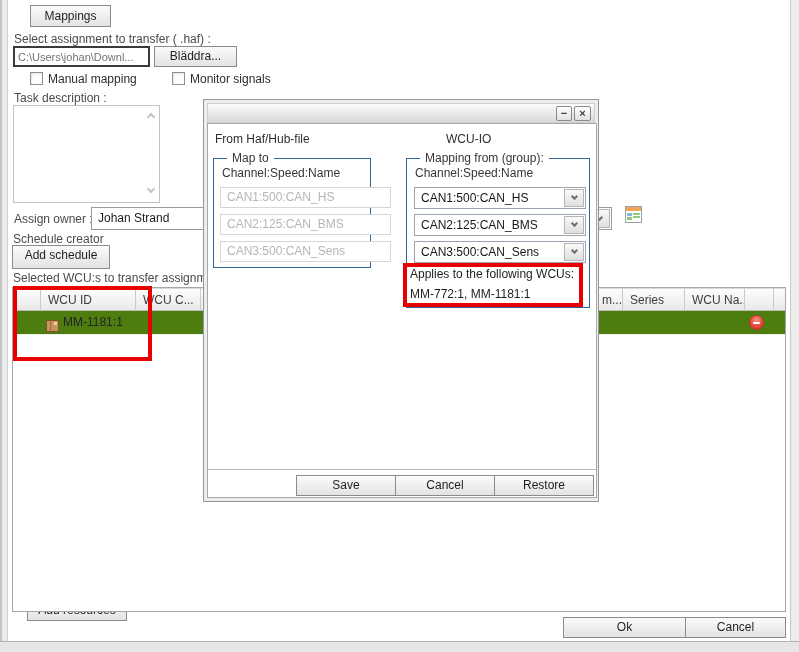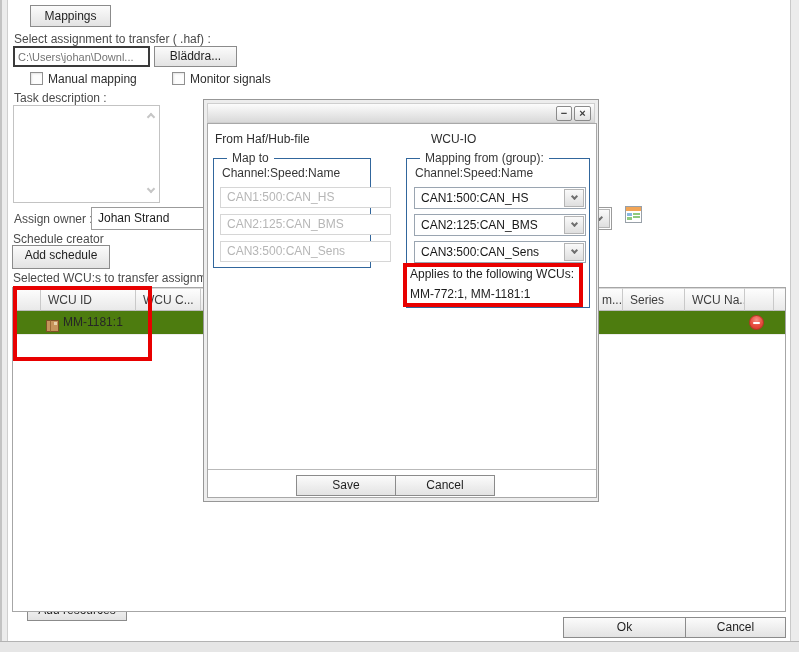--- a/index.html
+++ b/index.html
@@ -157,21 +157,21 @@
 <div class="btn" style="left:563px; top:617px; width:123px; height:21px; line-height:19px;">Ok</div>
 <div class="btn" style="left:685px; top:617px; width:101px; height:21px; line-height:19px;">Cancel</div>
 
 <div class="modal">
   <div class="titlebar">
     <span class="winbtn" style="right:22px;">−</span>
     <span class="winbtn" style="right:3px; width:17px;">×</span>
   </div>
   <div class="mcontent">
     <div class="lbl dark" style="left:7px; top:8px;">From Haf/Hub-file</div>
-    <div class="lbl dark" style="left:223px; top:8px;">WCU-IO</div>
+    <div class="lbl dark" style="left:238px; top:8px;">WCU-IO</div>
 
     <div class="gbox" style="left:5px; top:34px; width:158px; height:110px;">
       <span class="legend">Map to</span>
       <div class="fld-label">Channel:Speed:Name</div>
       <div class="dis-input" style="top:28px;">CAN1:500:CAN_HS</div>
       <div class="dis-input" style="top:55px;">CAN2:125:CAN_BMS</div>
       <div class="dis-input" style="top:82px;">CAN3:500:CAN_Sens</div>
     </div>
 
     <div class="gbox" style="left:198px; top:34px; width:184px; height:150px;">
@@ -198,14 +198,15 @@
     </div>
 
     <div class="applies" style="left:202px; top:143px;">Applies to the following WCUs:</div>
     <div class="applies" style="left:202px; top:163px;">MM-772:1, MM-1181:1</div>
 
     <div class="redrect" style="left:195px; top:139px; width:180px; height:44px;"></div>
 
     <div class="btnline"></div>
     <div class="btn mbtn" style="left:88px;">Save</div>
     <div class="btn mbtn" style="left:187px;">Cancel</div>
+    <div class="btn mbtn" style="left:286px;">Restore</div>
   </div>
 </div>
 
 </body></html>

